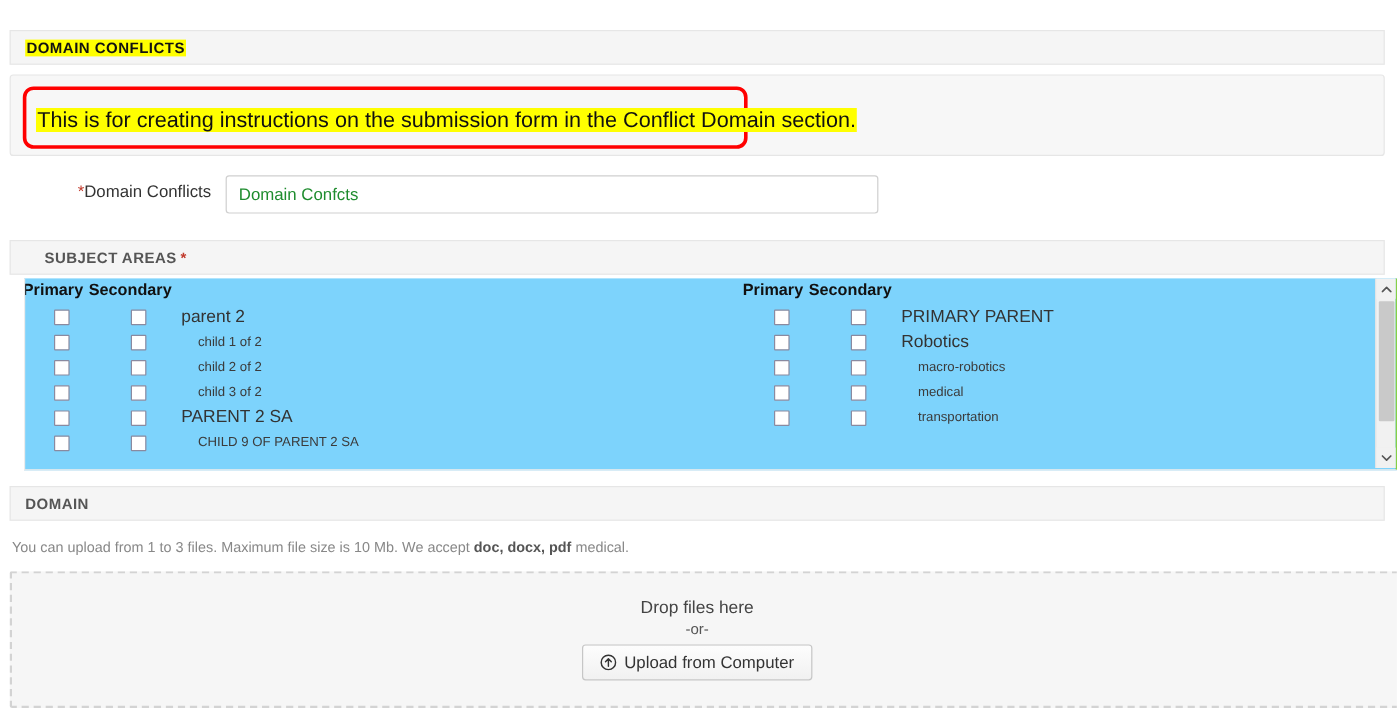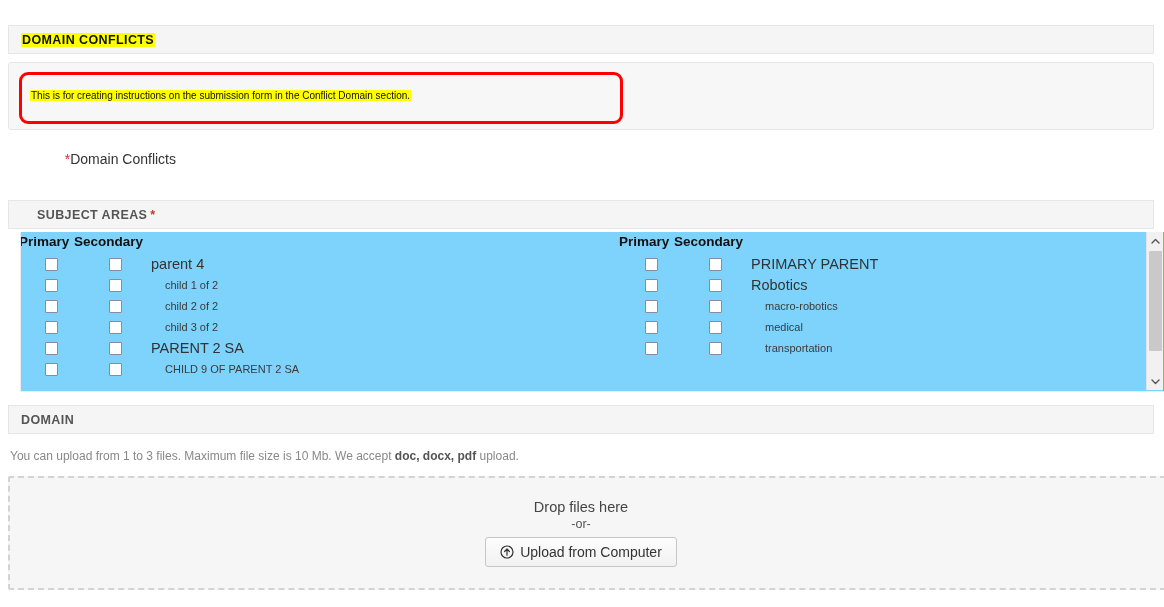--- a/index.html
+++ b/index.html
@@ -43,21 +43,21 @@
     position: absolute;
     left: 10px; top: 9px;
     width: 604px; height: 52px;
     border: 3px solid #ff0000;
     border-radius: 9px;
     background: transparent;
   }
   .instr-text {
     position: absolute;
     left: 21px; top: 27px;
-    font-size: 10px;
+    font-size: 18px;
     color: #1a1a1a;
     white-space: nowrap;
   }
 
   
   .field-row { position: absolute; left: 0; top: 146px; width: 1164px; height: 32px; }
   .field-label {
     position: absolute; left: 0; top: 5px; width: 176px;
     text-align: right;
     font-size: 14px; color: #333;
@@ -178,38 +178,39 @@
     <span class="sec-title"><span class="hl">DOMAIN CONFLICTS</span></span>
   </div>
 
   <div class="instr-panel">
     <div class="red-box"></div>
     <div class="instr-text"><span class="hl">This is for creating instructions on the submission form in the Conflict Domain section.</span></div>
   </div>
 
   <div class="field-row">
     <div class="field-label"><span class="star">*</span><span>Domain Conflicts</span></div>
+    <input class="field-input" type="text" value="Domain Confcts" style="">
   </div>
 
   <div class="sec-bar" style="top:200px; height:29px;padding-left:16px;">
     <span class="sec-title"><span>SUBJECT AREAS</span><span class="req-star">*</span></span>
   </div>
 
   <div class="sa-panel">
 
     <div class="sa-col left" id="sa-col-0">
       <div class="sa-head">
         <span class="p">Primary</span>
         <span class="s">Secondary</span>
       </div>
       <div class="sa-rows">
           <div class="sa-row">
             <div class="cbx c1"></div>
             <div class="cbx c2"></div>
-            <div class="sa-label parent">parent 4</div>
+            <div class="sa-label parent">parent 2</div>
           </div>
           <div class="sa-row">
             <div class="cbx c1"></div>
             <div class="cbx c2"></div>
             <div class="sa-label child">child 1 of 2</div>
           </div>
           <div class="sa-row">
             <div class="cbx c1"></div>
             <div class="cbx c2"></div>
             <div class="sa-label child">child 2 of 2</div>
@@ -279,21 +280,21 @@
           </svg>
       </div>
     </div>
   </div>
 
   <div class="sec-bar" style="top:405px; height:29px;">
     <span class="sec-title"><span>DOMAIN</span></span>
   </div>
 
   <div class="files-note">
-    <span>You can upload from 1 to 3 files. Maximum file size is 10 Mb. We accept </span><b>doc, docx, pdf</b><span> upload.</span>
+    <span>You can upload from 1 to 3 files. Maximum file size is 10 Mb. We accept </span><b>doc, docx, pdf</b><span> medical.</span>
   </div>
 
   <div class="dropzone">
     <div class="dz-inner">
       <div class="dz-title">Drop files here</div>
       <div class="dz-or">-or-</div>
       <button class="dz-btn">
         <span>
           <svg width="14" height="14" viewBox="0 0 14 14">
             <circle cx="7" cy="7" r="6" stroke="#333" stroke-width="1.2" fill="none"></circle>

